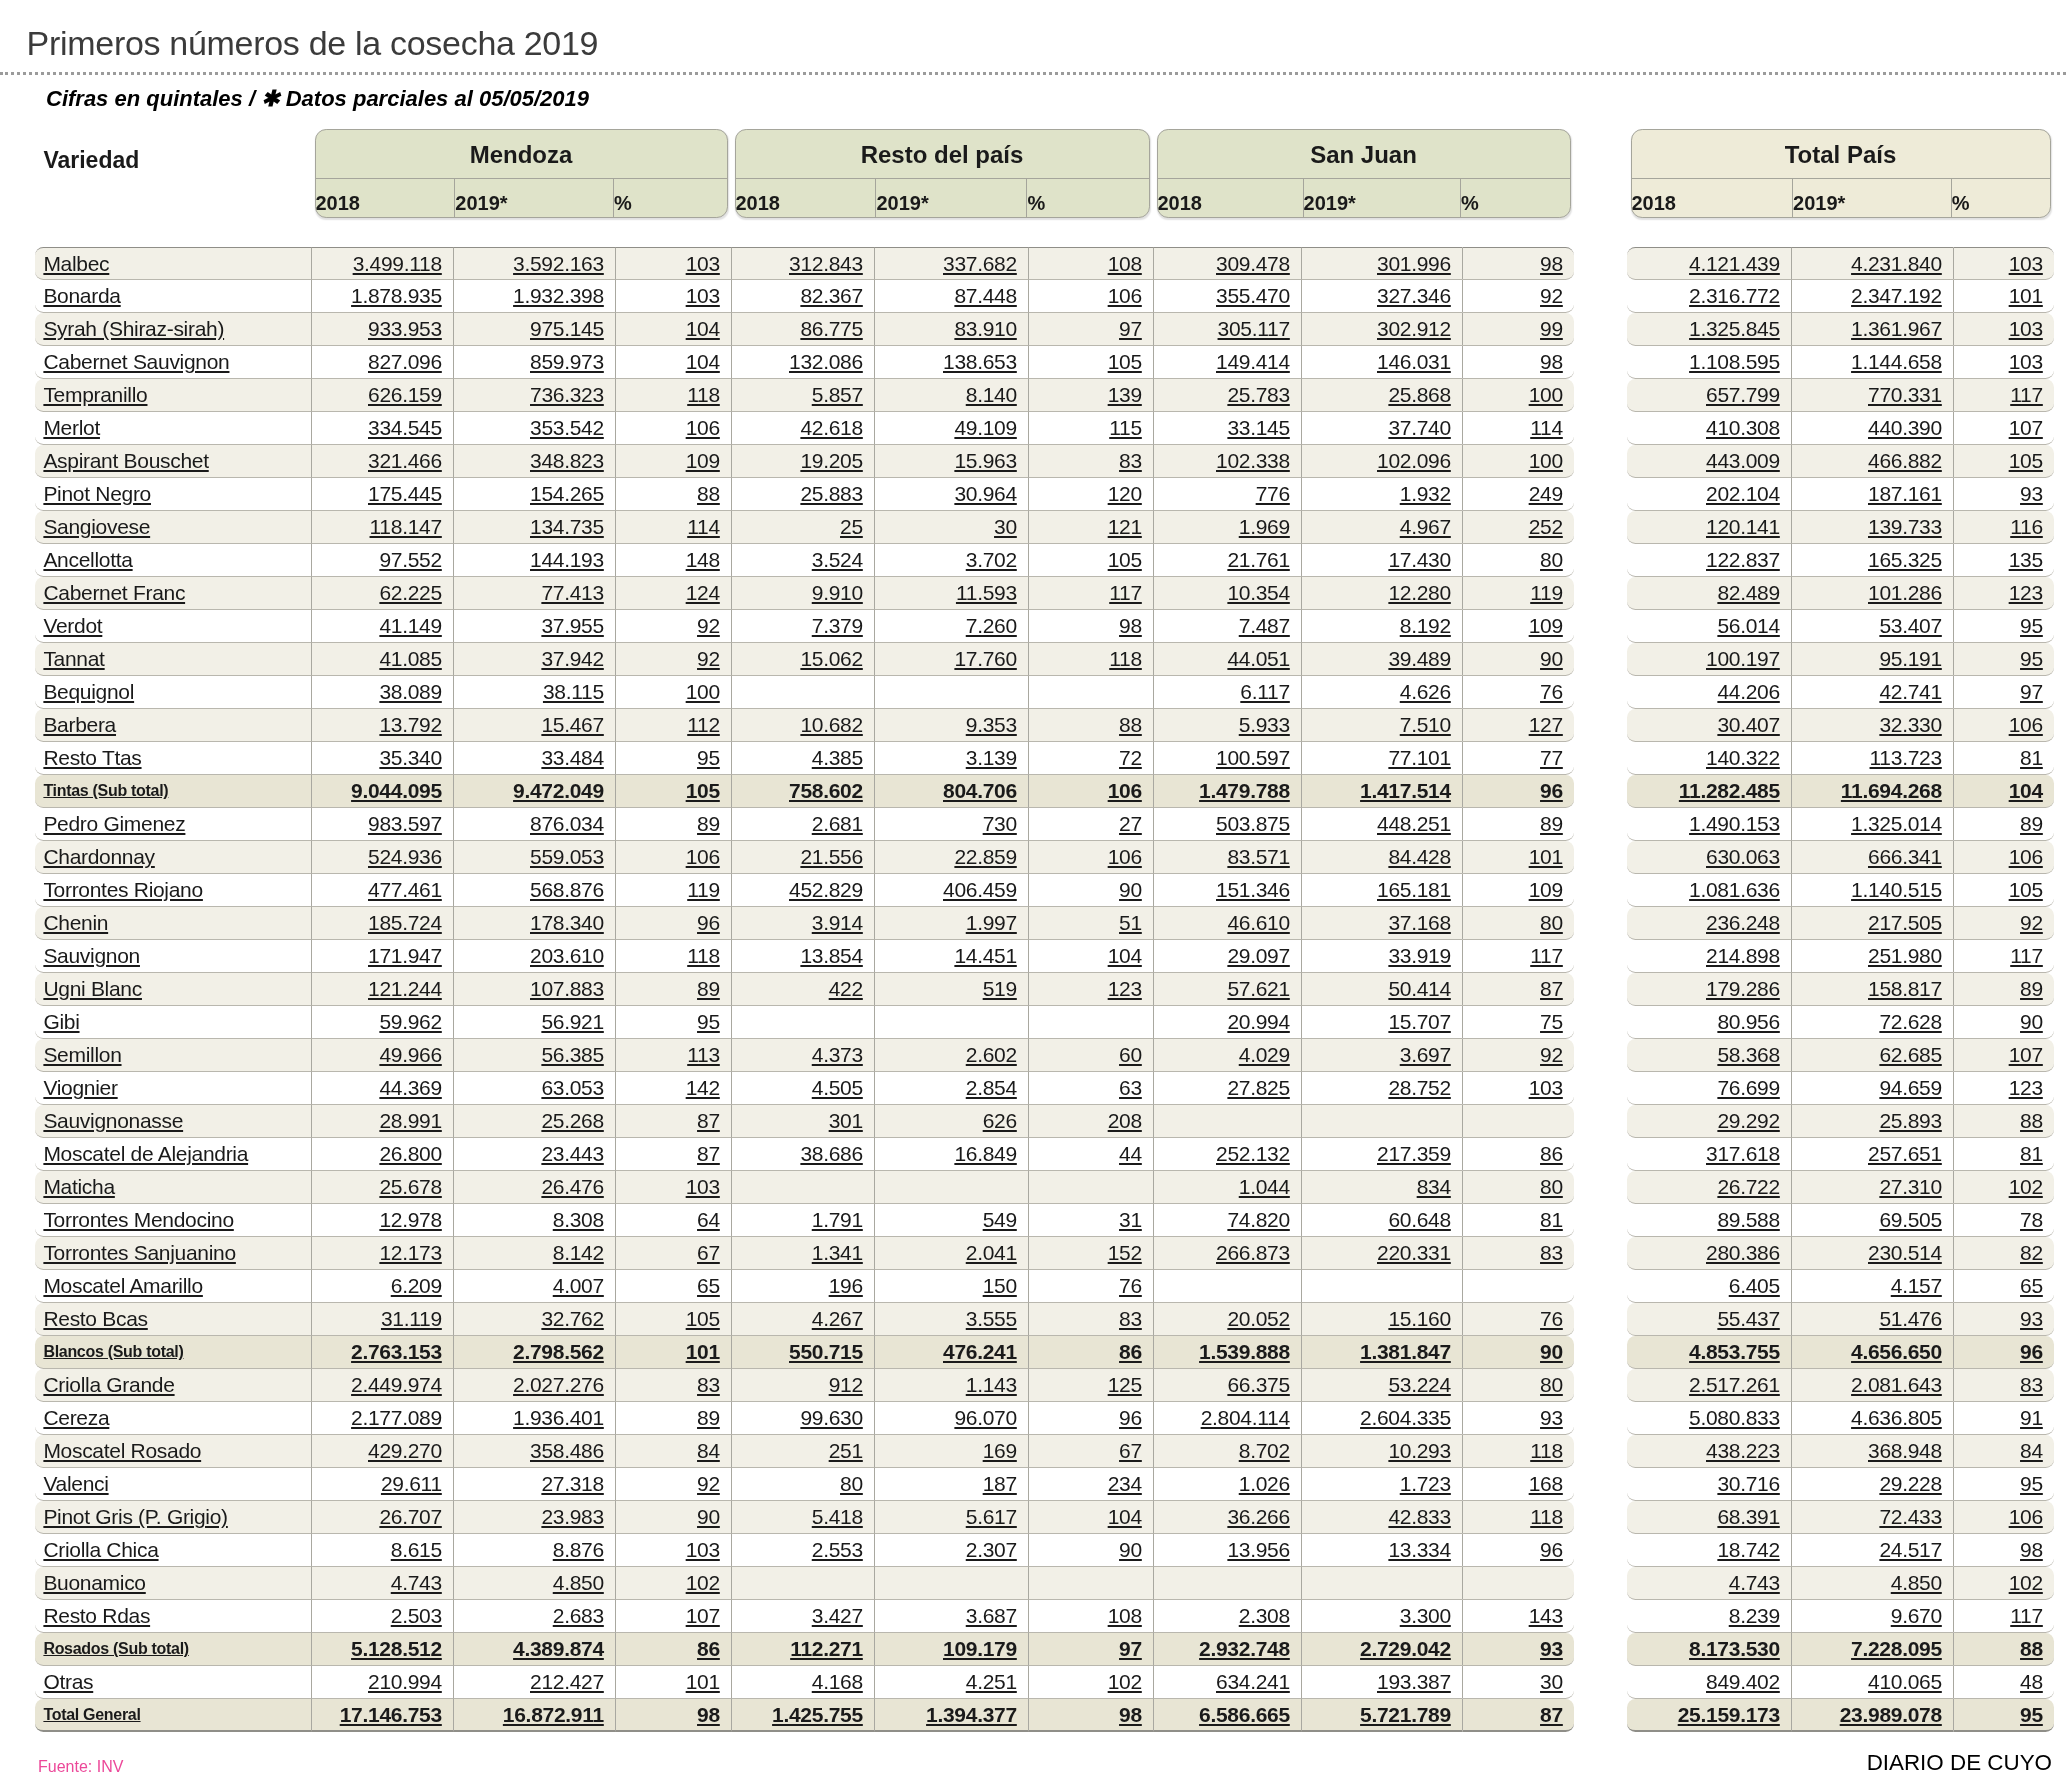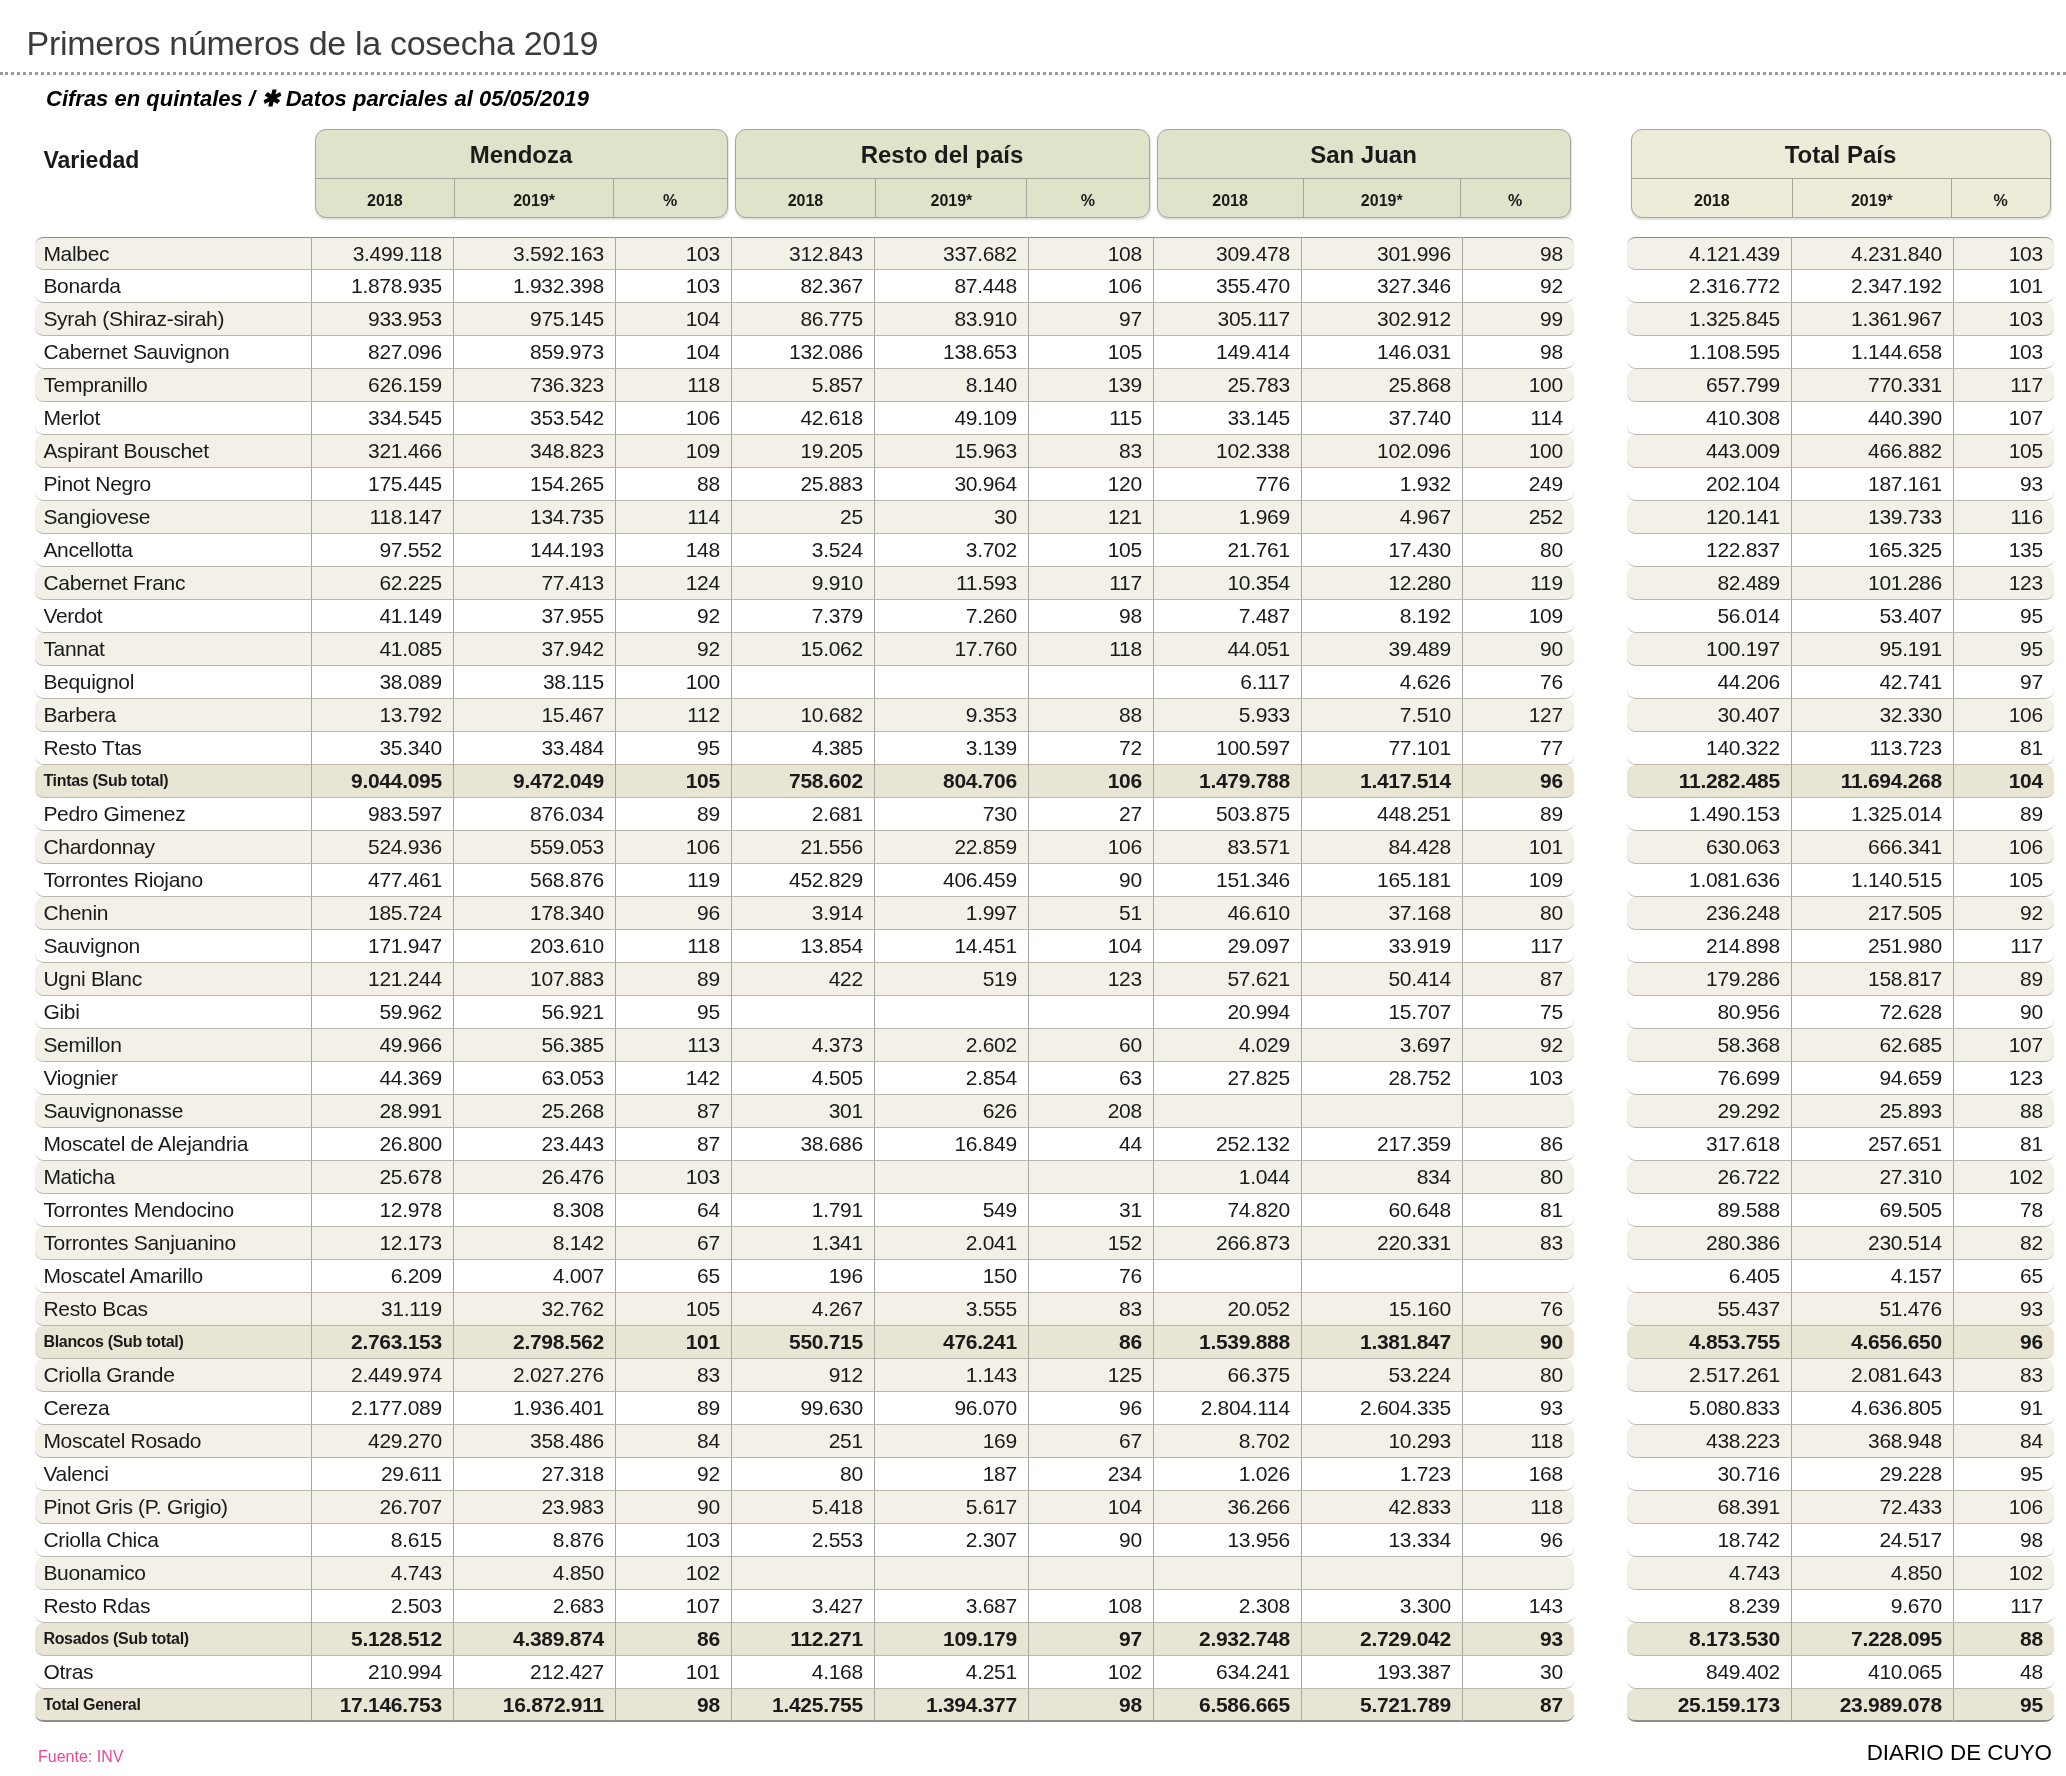--- a/index.html
+++ b/index.html
@@ -38,34 +38,34 @@
   .pill {
     border:0.7px solid #a5a59b; border-radius:11.2px; margin:0 3.5px;
     overflow:hidden; display:flex; flex-direction:column; height:89px;
     box-shadow:0.7px 1.4px 1.4px rgba(0,0,0,0.12);
   }
   .pill.green { background:var(--green); }
   .pill.cream { background:var(--cream); }
   .pill-title { height:48px; line-height:49px; text-align:center; font-size:24px; font-weight:700; }
   .pill-cols { flex:1; display:grid; border-top:0.7px solid #a5a59b; }
   .pill-cols > div {
-    text-align:center; font-size:16px; font-weight:700; padding-top:12.6px;
+    font-size:20px; font-weight:700; padding-top:12.6px;
   }
   .pill-cols > div + div { border-left:0.7px solid #a5a59b; }
   .g-mendoza { grid-column:2/5; }
   .g-resto   { grid-column:5/8; }
   .g-sanjuan { grid-column:8/11; }
   .g-total   { grid-column:12/15; }
   .pc-mendoza { grid-template-columns:203fr 232fr 166fr; }
   .pc-resto   { grid-template-columns:204fr 220fr 178fr; }
   .pc-sanjuan { grid-template-columns:212fr 230fr 160fr; }
   .pc-total   { grid-template-columns:234fr 231fr 144fr; }
 
   
-  .rows { margin-top:7px; }
+  .rows { margin-top:17px;text-decoration:underline; }
   .row { height:33px; }
   .row .cell {
     font-size:21px; line-height:32px; letter-spacing:-0.3px;
     border-bottom:0.7px solid var(--lineH); white-space:nowrap; overflow:hidden;
   }
   .row:first-child .cell { border-top:1.4px solid var(--lineDark); }
   .row:last-child .cell { border-bottom:2.1px solid var(--lineDark); }
   .c-var { text-align:left; padding-left:8.4px; border-top-left-radius:8.4px; border-bottom-left-radius:8.4px; }
   .c-num { text-align:right; padding-right:11.2px; }
   .v-line { border-left:0.7px solid var(--lineV); }

